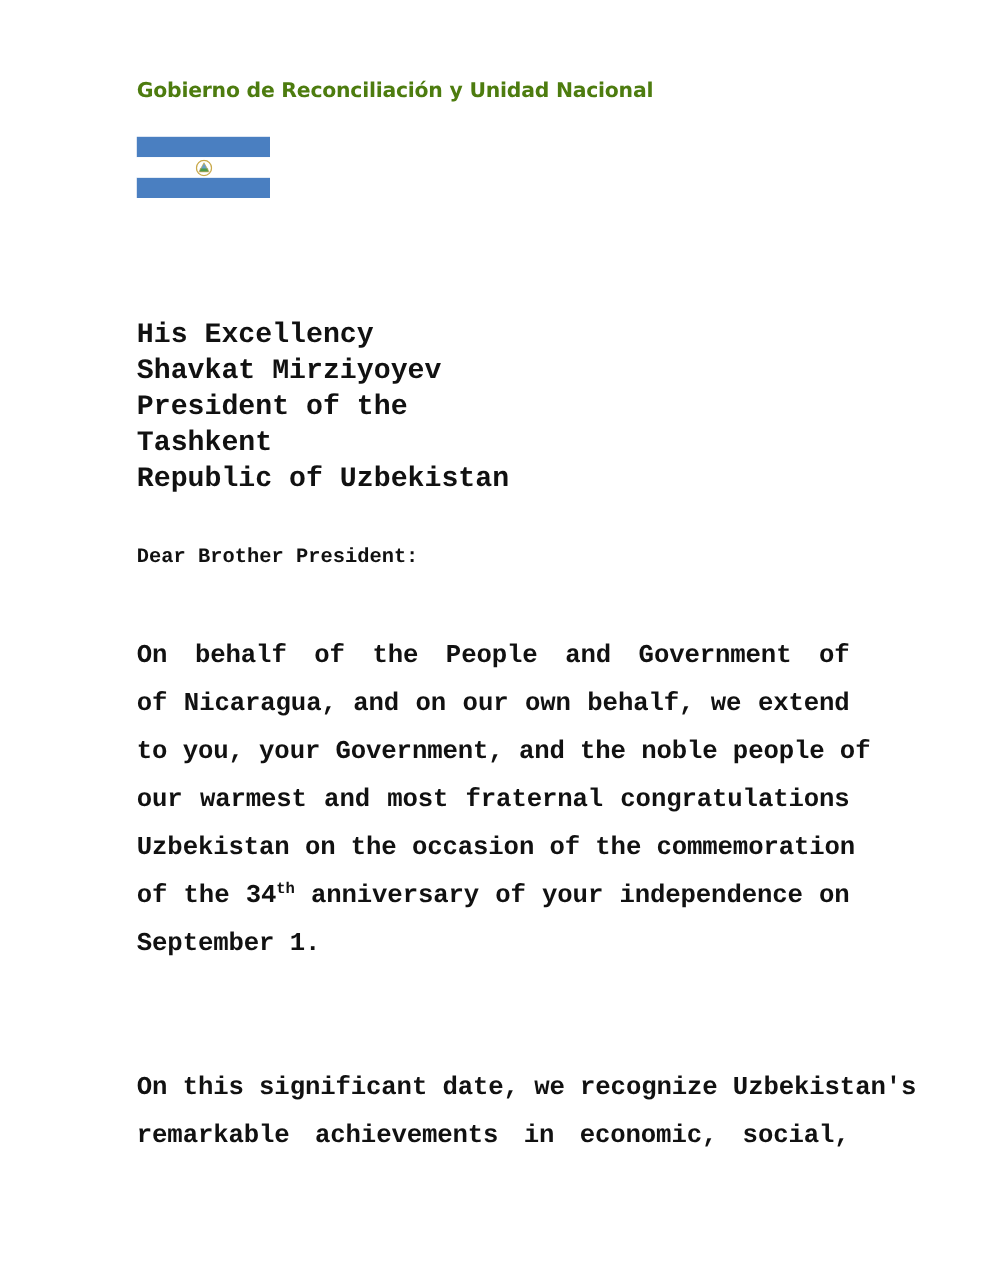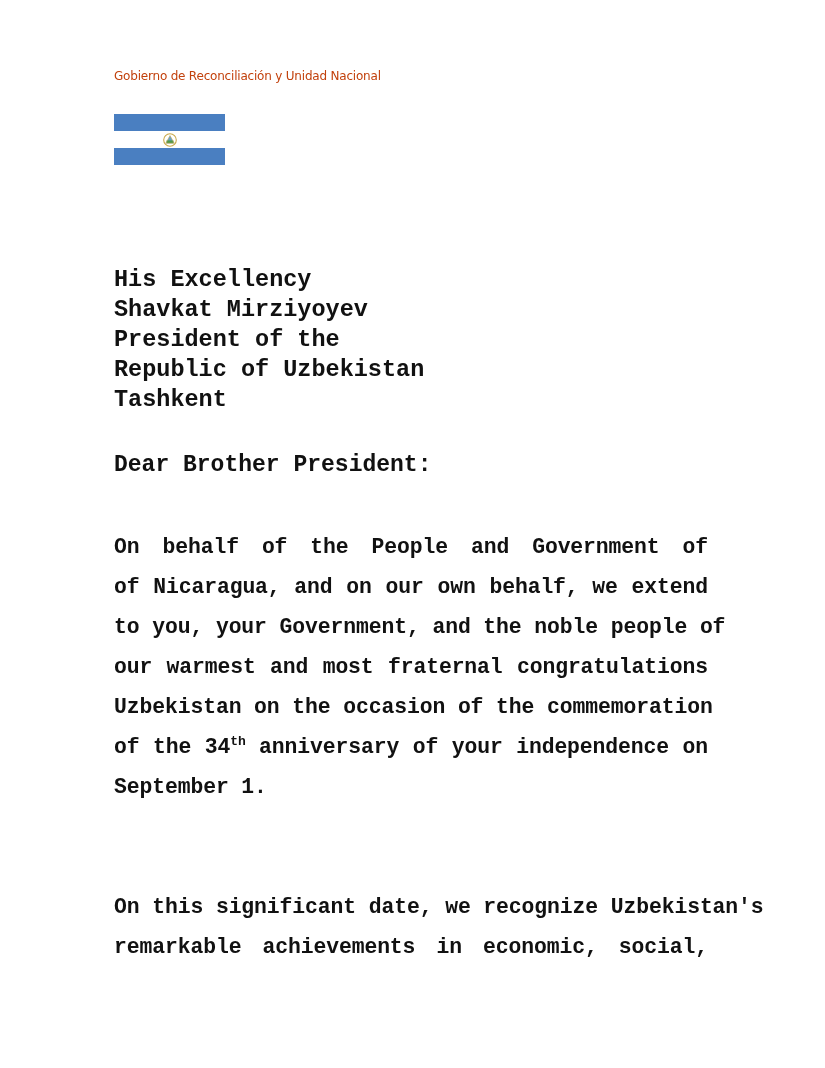--- a/index.html
+++ b/index.html
@@ -18,24 +18,24 @@
       position: absolute;
       left: 0; top: 0;
       width: 825px; height: 1068px;
       background: #ffffff;
     }
     .letterhead {
       position: absolute;
       left: 114px;
       top: 66px;
       font-family: "DejaVu Sans", sans-serif;
-      font-weight: normal;
-      font-size: 12px;
+      font-weight: bold;
+      font-size: 17px;
       line-height: 20px;
-      color: #c2410c;
+      color: #4d7c0f;
       letter-spacing: -0.2px;
     }
     .letterhead div { white-space: nowrap; }
 
     .flag {
       position: absolute;
       left: 114px;
       top: 114px;
       width: 111px;
       height: 51px;
@@ -79,21 +79,21 @@
       left: 114px;
       top: 265px;
       font-size: 23.5px;
       line-height: 30px;
     }
     .address div { white-space: nowrap; }
     .salutation {
       position: absolute;
       left: 114px;
       top: 450px;
-      font-size: 23px;
+      font-size: 17px;
       line-height: 30px;
       white-space: nowrap;
     }
     .body-text {
       position: absolute;
       left: 114px;
       width: 594px;
       font-size: 21.4px;
       line-height: 40px;
       text-align: justify;
@@ -138,22 +138,22 @@
       </svg>
     </div>
     <div class="band blue"></div>
   </div>
 
 
   <div class="address mono">
     <div>His Excellency</div>
     <div>Shavkat Mirziyoyev</div>
     <div>President of the</div>
+    <div>Tashkent</div>
     <div>Republic of Uzbekistan</div>
-    <div>Tashkent</div>
   </div>
 
   <div class="salutation mono">Dear Brother President:</div>
 
   <div class="body-text mono p1">
     <span class="line">On behalf of the People and Government of</span>
     <span class="line">of Nicaragua, and on our own behalf, we extend</span>
     <span class="line">to you, your Government, and the noble people of</span>
     <span class="line">our warmest and most fraternal congratulations</span>
     <span class="line">Uzbekistan on the occasion of the commemoration</span>

